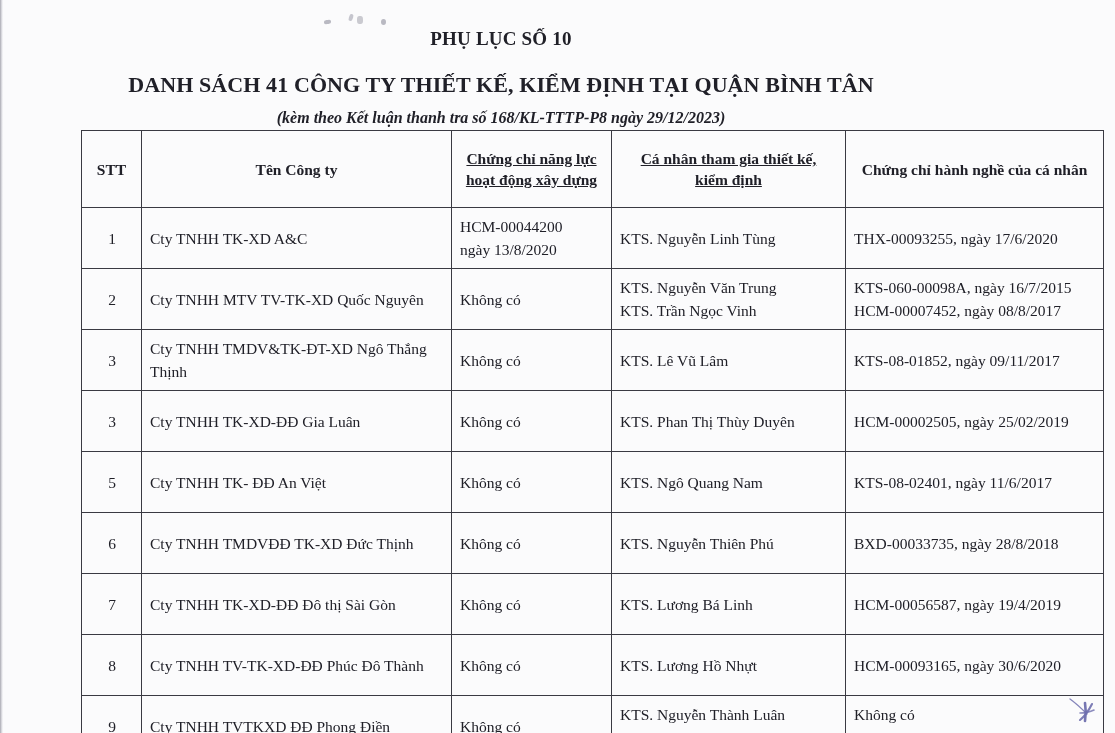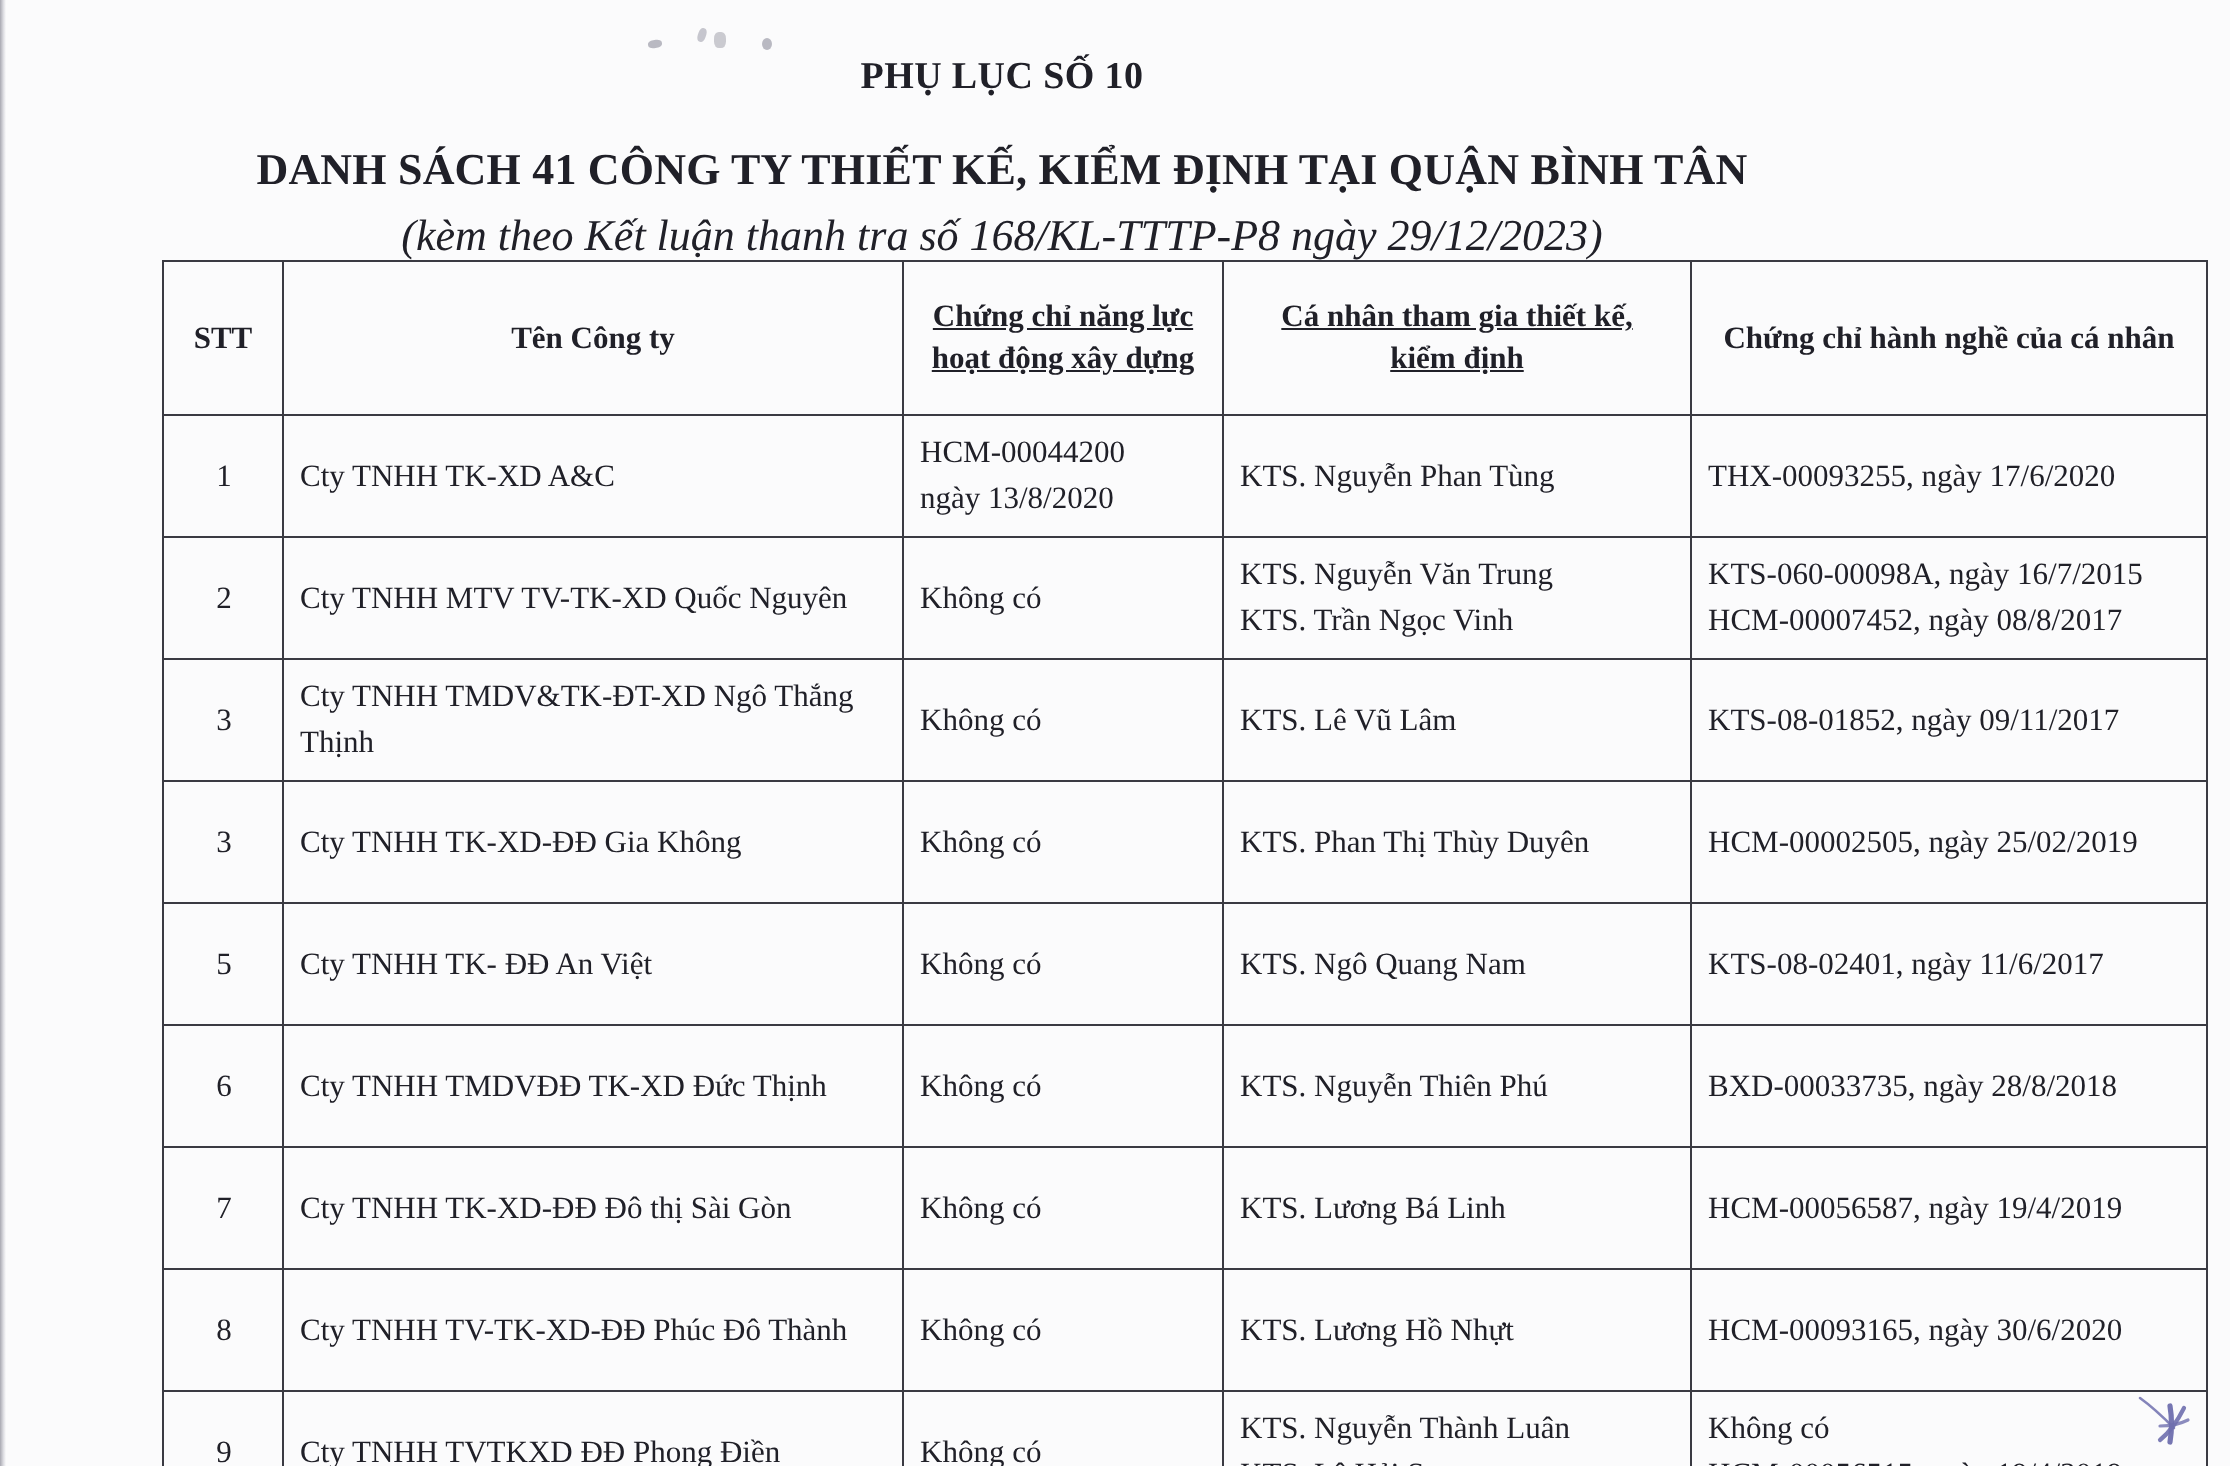--- a/index.html
+++ b/index.html
@@ -62,24 +62,25 @@
   }
   .doc-title {
     font-size: 22px;
     font-weight: bold;
     letter-spacing: .1px;
     line-height: 30px;
     margin: 18px 0 0 0;
     white-space: nowrap;
   }
   .doc-subtitle {
-    font-size: 22px;
+    font-size: 16px;
     font-style: italic;
     line-height: 26px;
     margin: 5px 0 0 0;
+    font-weight: bold;
   }
 
   
   .table-wrap {
     position: absolute;
     left: 81px;
     top: 130px;
     width: 957px;
   }
   table.listing {
@@ -183,21 +184,21 @@
           <td class="c-stt">1</td>
           <td>
             <span class="cellline">Cty TNHH TK-XD A&amp;C</span>
             <span class="cellline"></span>
           </td>
           <td>
             <span class="cellline">HCM-00044200</span>
             <span class="cellline">ngày 13/8/2020</span>
           </td>
           <td>
-            <span class="cellline">KTS. Nguyễn Phan Tùng</span>
+            <span class="cellline">KTS. Nguyễn Linh Tùng</span>
             <span class="cellline"></span>
           </td>
           <td>
             <span class="cellline">THX-00093255, ngày 17/6/2020</span>
             <span class="cellline"></span>
           </td>
         </tr>
 
         <tr class="r2">
           <td class="c-stt">2</td>
@@ -235,21 +236,21 @@
           </td>
           <td>
             <span class="cellline">KTS-08-01852, ngày 09/11/2017</span>
             <span class="cellline"></span>
           </td>
         </tr>
 
         <tr class="r4">
           <td class="c-stt">3</td>
           <td>
-            <span class="cellline">Cty TNHH TK-XD-ĐĐ Gia Không</span>
+            <span class="cellline">Cty TNHH TK-XD-ĐĐ Gia Luân</span>
             <span class="cellline"></span>
           </td>
           <td>
             <span class="cellline">Không có</span>
             <span class="cellline"></span>
           </td>
           <td>
             <span class="cellline">KTS. Phan Thị Thùy Duyên</span>
             <span class="cellline"></span>
           </td>

